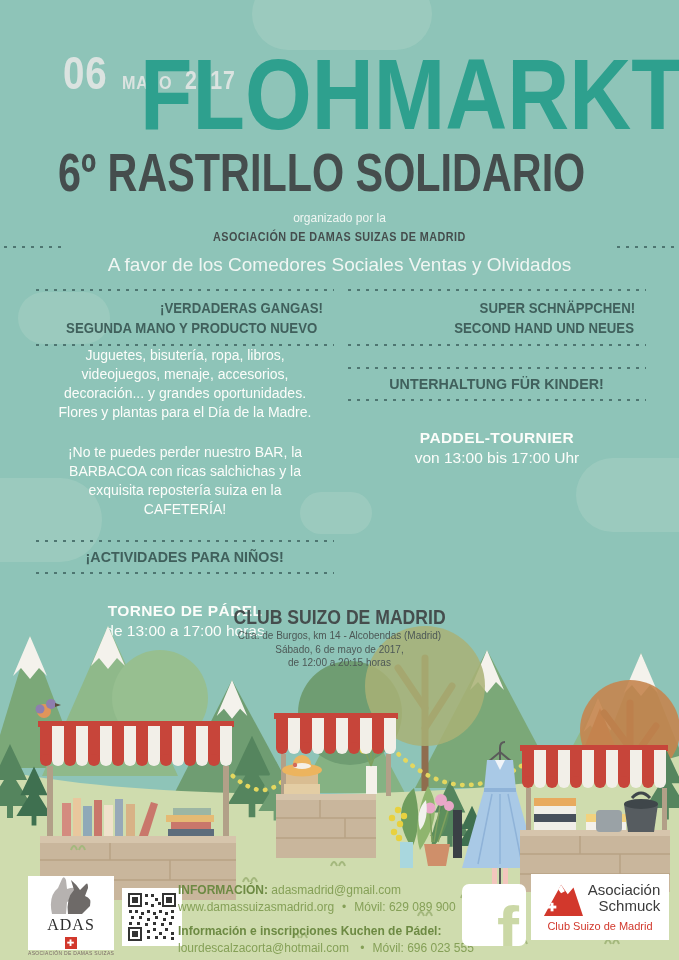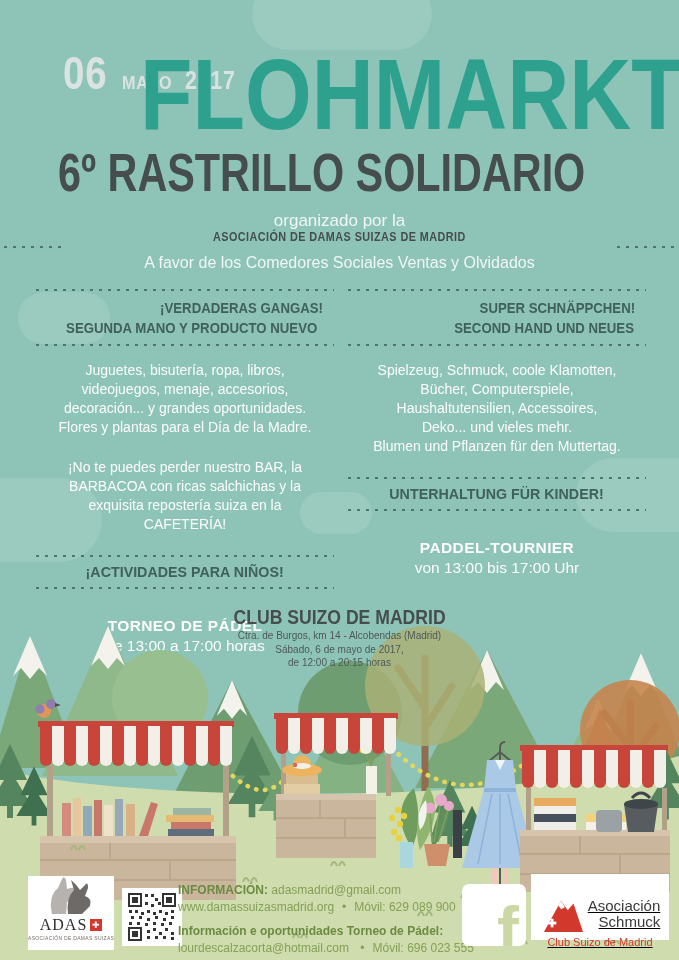--- a/index.html
+++ b/index.html
@@ -13,67 +13,67 @@
   .date{position:absolute;left:63px;top:49px;color:#dbe3e0;line-height:1;text-align:left;}
   .date .d1{font-size:47px;font-weight:bold;transform:scaleX(.82);letter-spacing:1px;}
   .date .d2{font-size:19px;font-weight:bold;transform:scaleX(.85);letter-spacing:1px;margin-top:3px;}
   .date .d3{font-size:26px;font-weight:bold;transform:scaleX(.82);letter-spacing:1px;margin-top:2px;}
   .title{position:absolute;left:140px;top:44px;color:#2ea08e;font-weight:bold;
          font-size:101px;line-height:1;white-space:nowrap;}
   .title .cond{transform:scaleX(.85);}
   .subtitle{position:absolute;left:58px;top:146px;color:#454d4d;font-weight:bold;
             font-size:53px;line-height:1;white-space:nowrap;}
   .subtitle .cond{transform:scaleX(.78);}
-  .org1{position:absolute;top:211px;width:100%;text-align:center;color:#f0f6f3;font-size:17px;}
+  .org1{position:absolute;top:211px;width:100%;text-align:center;color:#f0f6f3;font-size:12px;}
   .org2{position:absolute;top:230px;width:100%;text-align:center;color:#454d4d;
         font-weight:bold;font-size:12px;letter-spacing:.5px;white-space:nowrap;}
   .org2 .condc{transform:scaleX(.9);}
-  .org3{position:absolute;top:254px;width:100%;text-align:center;color:#f0f6f3;font-size:16px;}
+  .org3{position:absolute;top:254px;width:100%;text-align:center;color:#f0f6f3;font-size:19px;}
   .dots{height:2px;background:repeating-linear-gradient(90deg,#4e7671 0 3px,transparent 3px 9px);}
   .sidedots{position:absolute;top:246px;width:58px;}
   .sidedots.l{left:4px;} .sidedots.r{right:4px;}
 
   
   .col{position:absolute;top:289px;width:298px;text-align:center;}
   .col.left{left:36px;} .col.right{left:348px;}
   .col-head{margin:7px 0;color:#40605c;font-weight:bold;font-size:15px;line-height:1.3;white-space:nowrap;text-align:right;}
   .col-head .condc{transform:scaleX(.88);}
-  .col-body,.col-bar{margin-top:15px;color:#fcfdfa;font-size:14px;line-height:1.36;white-space:pre-line;}
+  .col-body,.col-bar{margin-top:0;color:#fcfdfa;font-size:14px;line-height:1.36;white-space:pre-line;}
   .col-bar{margin-top:21px;}
   .kids-dots{margin-top:21px;}
   .kids-head{margin:6px 0;color:#40605c;font-weight:bold;font-size:15.5px;white-space:nowrap;}
   .kids-head .condc{transform:scaleX(.92);}
   .event{margin-top:28px;color:#fcfdfa;font-weight:bold;font-size:15.5px;letter-spacing:.4px;}
   .event-time{margin-top:2px;color:#fcfdfa;font-size:15.5px;}
 
   
   .venue{position:absolute;top:606px;width:100%;text-align:center;z-index:2;}
   .venue-name{color:#454d4d;font-weight:bold;font-size:20px;white-space:nowrap;}
   .venue-name .condc{transform:scaleX(.88);}
   .venue-line{color:#4d5856;font-size:10px;line-height:1.35;}
 
   
   .scene{position:absolute;left:0;top:598px;z-index:1;}
 
   
   .card{position:absolute;background:#fff;z-index:3;}
   .adas-card{left:28px;top:876px;width:86px;height:74px;text-align:center;}
   .adas-name{font-family:"Liberation Serif",serif;font-size:16px;color:#2f2f2f;letter-spacing:1px;
-             display:flex;align-items:center;justify-content:center;gap:3px;margin-top:-2px;}
+             display:flex;align-items:center;justify-content:center;gap:3px;margin-top:-2px;flex-direction:column;}
   .swiss-cross{display:inline-flex;width:12px;height:12px;background:#d2382c;color:#fff;
                font-size:9px;align-items:center;justify-content:center;}
   .adas-cap{font-size:5px;color:#7a6b66;letter-spacing:.3px;white-space:nowrap;margin-top:1px;}
   .qr-card{left:122px;top:888px;width:60px;height:58px;display:flex;align-items:center;justify-content:center;}
   .finfo{position:absolute;left:178px;top:882px;z-index:3;font-size:12px;color:#85a057;line-height:1.45;}
   .finfo b{color:#6d8a43;}
   .finfo .row2{margin-bottom:6px;}
   .finfo .bullet{margin:0 8px;}
   .fb{left:462px;top:884px;width:64px;height:62px;border-radius:7px;overflow:hidden;}
   .fb span{position:absolute;right:7px;bottom:-17px;font-size:66px;font-weight:bold;color:#cbd8a6;line-height:1;}
-  .helv{left:531px;top:874px;width:138px;height:66px;padding-top:20px;box-sizing:border-box;text-decoration:underline;}
+  .helv{left:531px;top:874px;width:138px;height:66px;padding-top:4px;box-sizing:border-box;}
   .helv-top{display:flex;align-items:center;justify-content:center;gap:2px;}
   .helv-names{text-align:right;color:#3a3a3a;font-size:15px;line-height:1.05;}
   .helv-club{text-align:center;color:#d2382c;font-size:11px;margin-top:2px;white-space:nowrap;}
 </style>
 </head>
 <body>
 
 <div class="poster">
 
   <div class="cloud" style="left:252px;top:-22px;width:180px;height:72px;"></div>
@@ -125,25 +125,20 @@
     <div class="event-time">de 13:00 a 17:00 horas</div>
   </div>
 
   <div class="col right">
     <div class="dots"></div>
     <div class="col-head">
       <span class="condc">SUPER SCHNÄPPCHEN!</span><br>
       <span class="condc">SECOND HAND UND NEUES</span>
     </div>
     <div class="dots"></div>
-    <div class="col-body">Spielzeug, Schmuck, coole Klamotten,
-Bücher, Computerspiele,
-Haushaltutensilien, Accessoires,
-Deko... und vieles mehr.
-Blumen und Pflanzen für den Muttertag.</div>
     <div class="dots kids-dots"></div>
     <div class="kids-head">
       <span class="condc">UNTERHALTUNG FÜR KINDER!</span>
     </div>
     <div class="dots"></div>
     <div class="event">PADDEL-TOURNIER</div>
     <div class="event-time">von 13:00 bis 17:00 Uhr</div>
   </div>
 
   <div class="venue">
@@ -516,21 +511,21 @@
 
   <div class="finfo">
     <div>
       <b>INFORMACIÓN:</b>
       <span>adasmadrid@gmail.com</span>
     </div>
     <div class="row2">
       <span>www.damassuizasmadrid.org</span><span class="bullet">•</span><span>Móvil: 629 089 900</span>
     </div>
     <div>
-      <b>Información e oportunidades Torneo de Pádel:</b>
+      <b>Información e inscripciones Kuchen de Pádel:</b>
     </div>
     <div>
       <span>lourdescalzacorta@hotmail.com</span>
       <span class="bullet">•</span><span>Móvil: 696 023 555</span>
     </div>
   </div>
 
   <div class="card fb">
     <span>f</span>
   </div>

